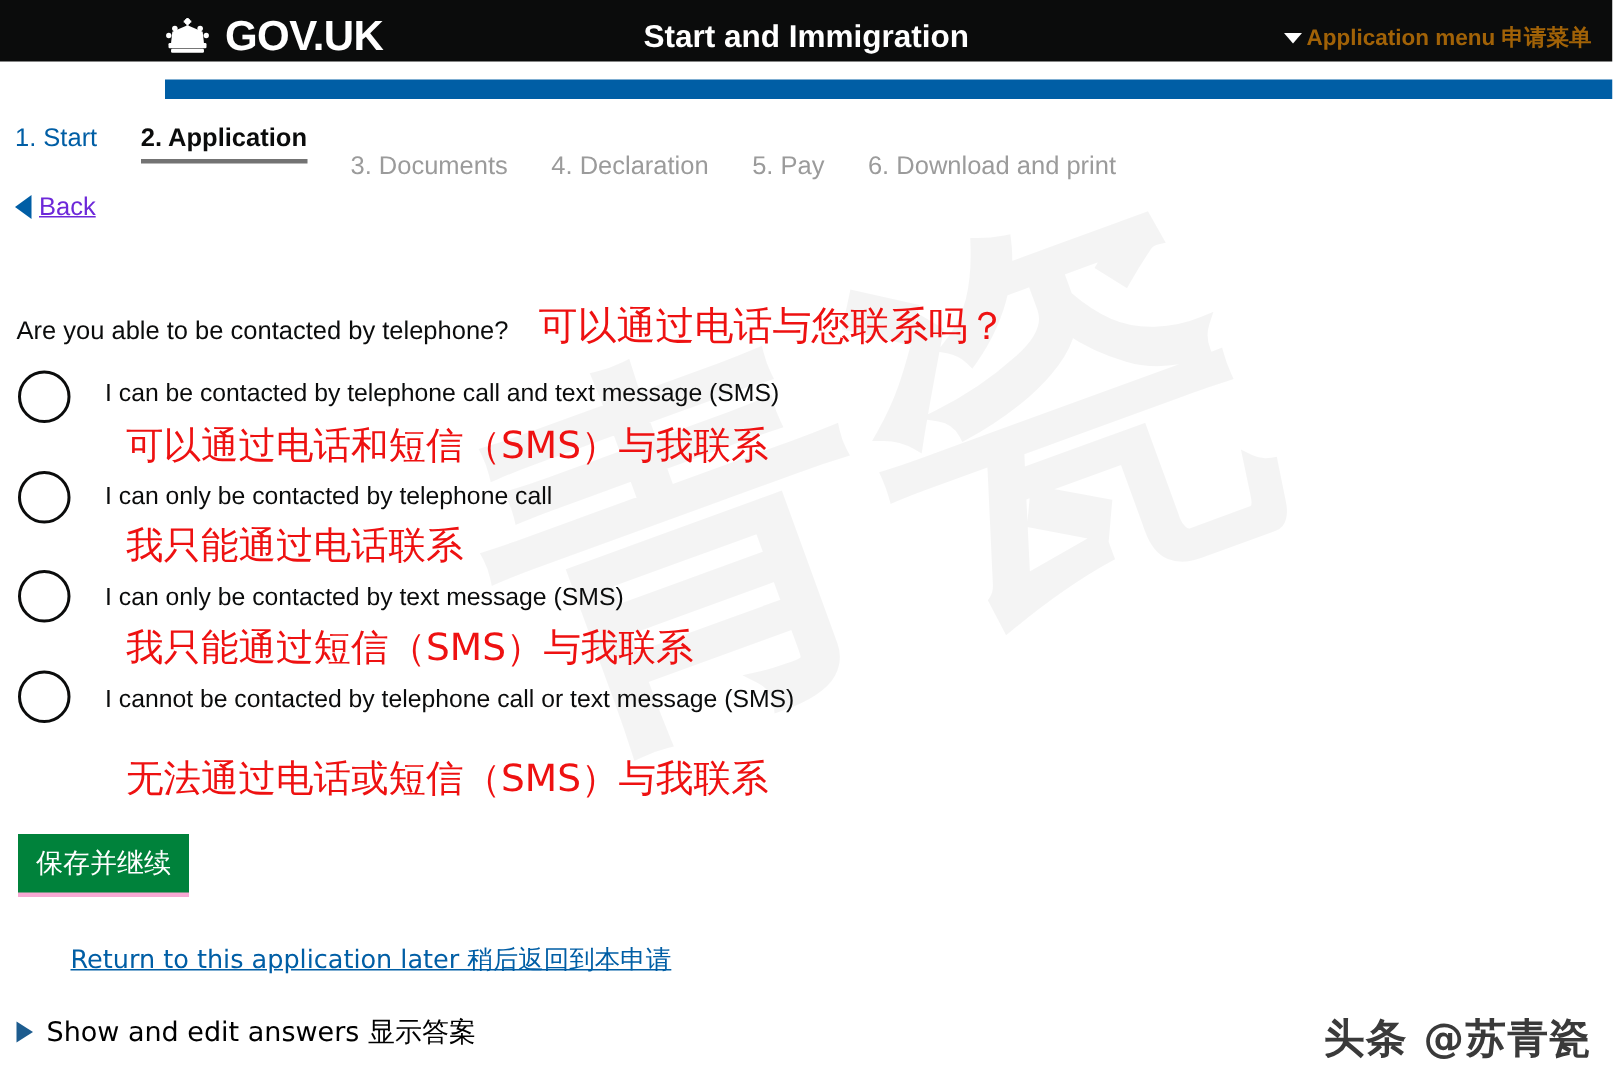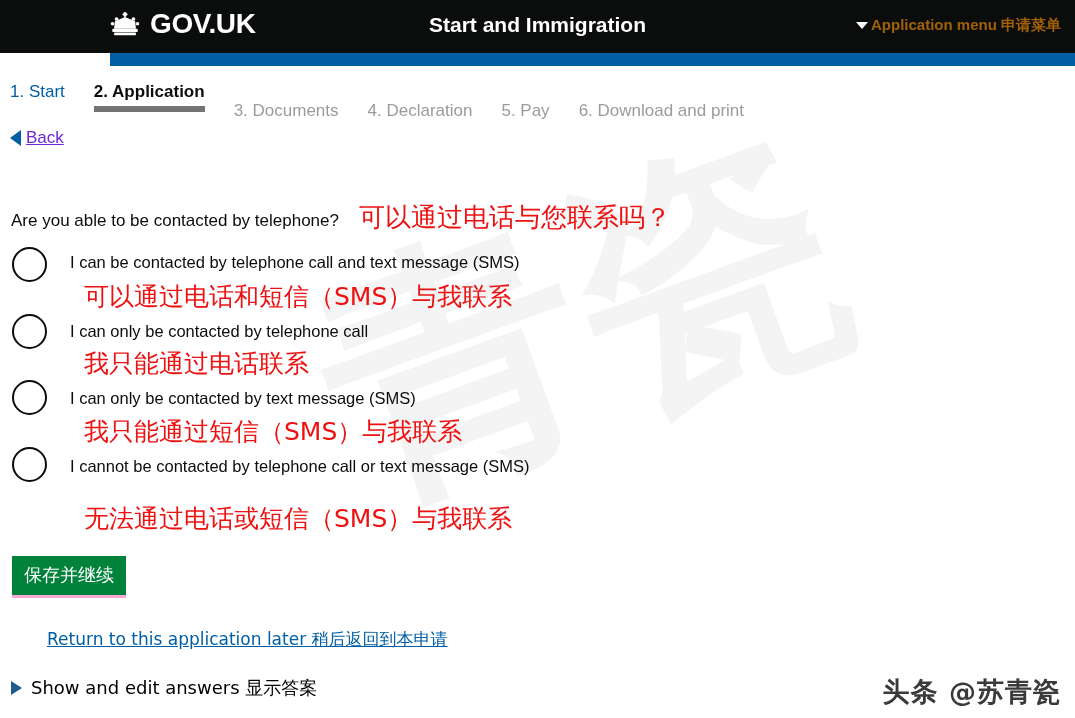--- a/index.html
+++ b/index.html
@@ -37,21 +37,21 @@
     letter-spacing: 8px;
     white-space: nowrap;
     font-family: "DejaVu Sans", sans-serif;
   }
 
   
   .gov-header {
     position: absolute;
     left: 0; top: 0;
     width: 1075px;
-    height: 53px;
+    height: 41px;
     background: #0b0c0c;
     z-index: 3;
   }
   .brand {
     position: absolute;
     left: 108px;
     top: 8px;
     display: flex;
     align-items: center;
     gap: 8px;
@@ -123,21 +123,21 @@
     padding: 0 0 9px 0;
     margin-right: 29px;
     white-space: nowrap;
     cursor: pointer;
   }
   .tab.link   { color: #005ea5; }
   .tab.muted  { color: #9b9b9b; cursor: default; margin-top: 19px; }
   .tab.active {
     color: #0b0c0c;
     font-weight: bold;
-    border-bottom: 6px solid #737373;
+    border-bottom: 3px solid #737373;
     padding-bottom: 4px;
   }
 
   
   .back-row {
     position: absolute;
     left: 10px;
     top: 128px;
     display: flex;
     align-items: center;

